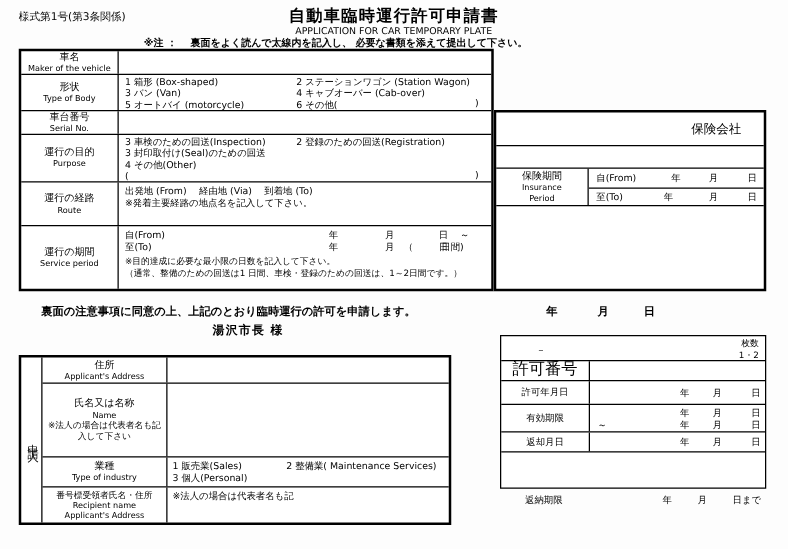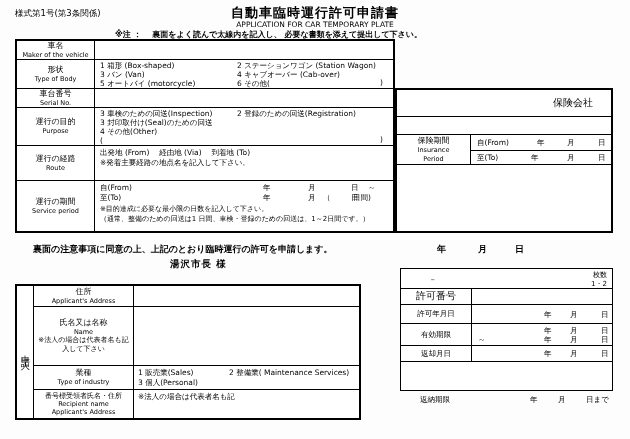--- a/index.html
+++ b/index.html
@@ -234,21 +234,21 @@
       <span class="opt" style="left:28px;top:7px">－</span>
       <div class="sheets-block">
         <div>枚数</div>
         <div>1・2</div>
       </div>
     </div>
   </div>
 
   <div class="trow" style="height:16px">
     <div class="lblcell">
-      <div class="jp" style="font-size:10px">許可番号</div>
+      <div class="jp" style="font-size:13px">許可番号</div>
     </div>
   </div>
 
   <div class="trow" style="height:19px">
     <div class="lblcell">
       <div class="jp" style="font-size:7.5px">許可年月日</div>
     </div>
     <div class="valcell">
       <span class="opt" style="left:72px;top:6px">年</span>
       <span class="opt" style="left:98px;top:6px">月</span>

